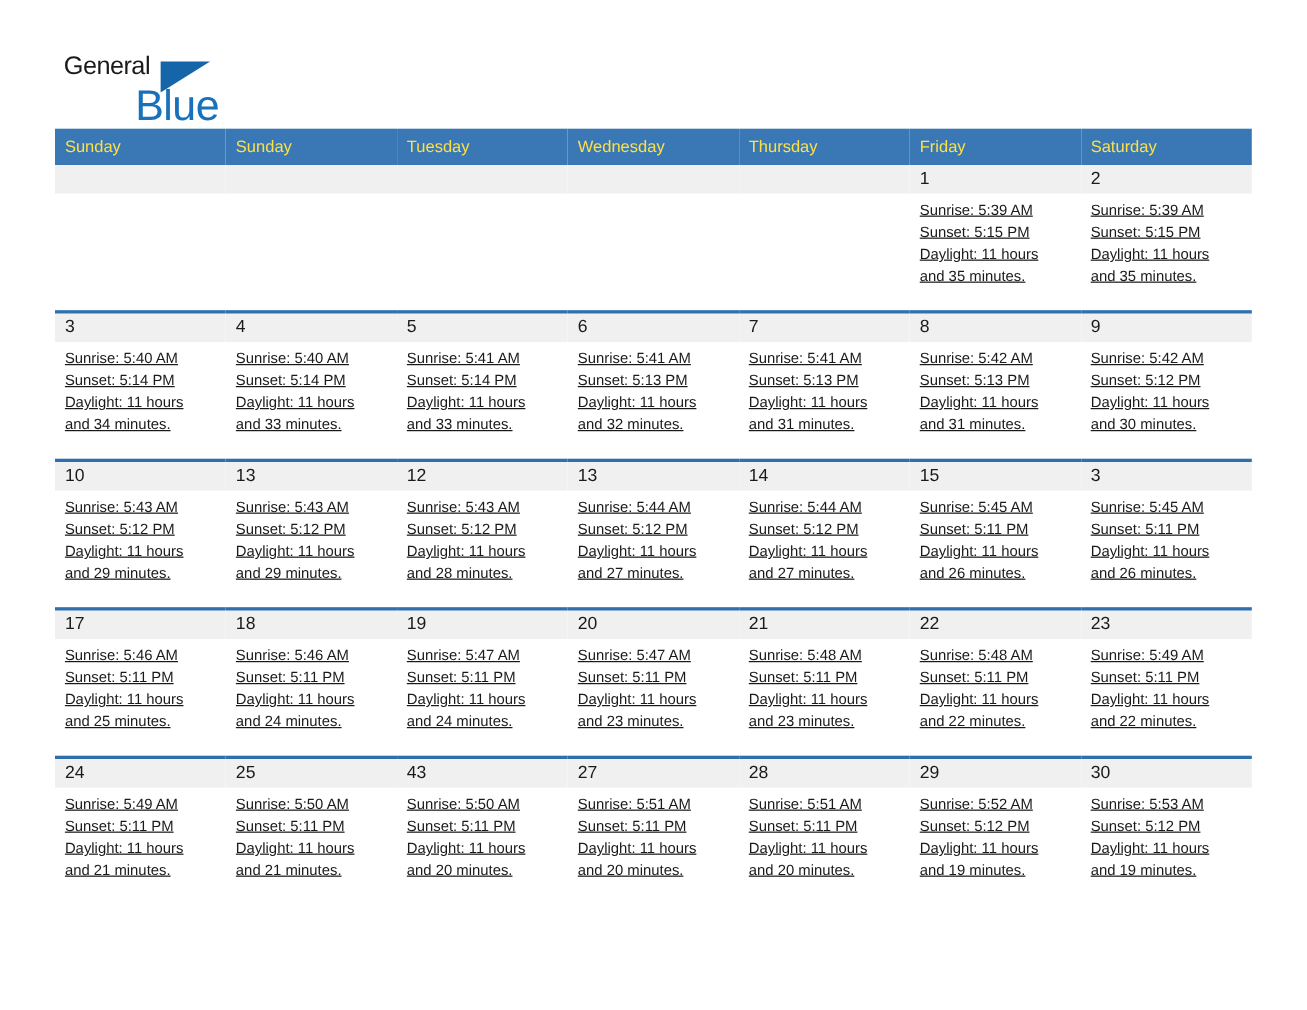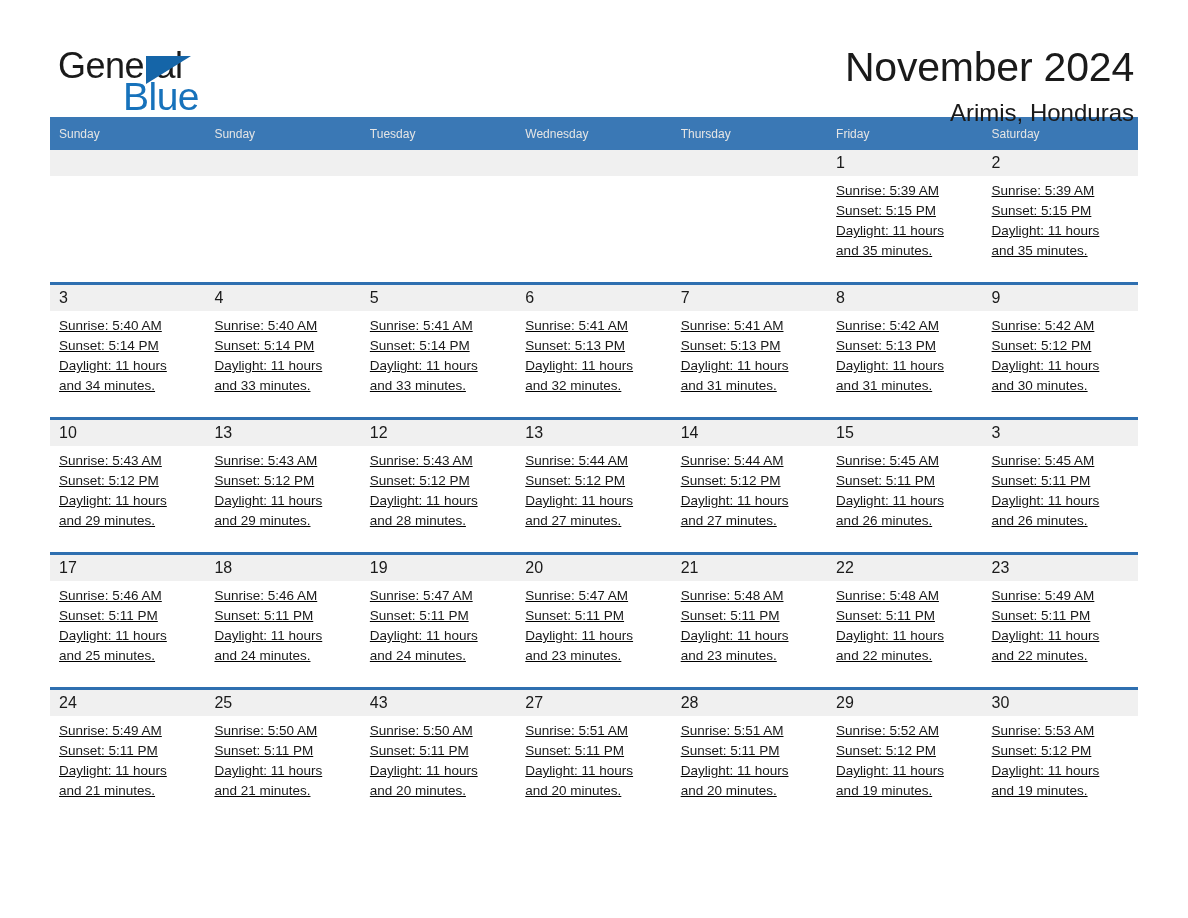--- a/index.html
+++ b/index.html
@@ -35,21 +35,21 @@
     position: relative;
     width: 160px;
     height: 70px;
     line-height: 1;
     user-select: none;
   }
   .brand-general {
     position: absolute;
     left: 8px;
     top: 2px;
-    font-size: 36px;
+    font-size: 23px;
     letter-spacing: -0.5px;
     color: #1a1a1a;
     font-family: "Liberation Sans", sans-serif;
   }
   .brand-triangle {
     position: absolute;
     left: 96px;
     top: 10px;
     width: 0;
     height: 0;
@@ -87,22 +87,22 @@
 
   
   .calendar {
     width: 1088px;
     border-collapse: collapse;
     table-layout: fixed;
     margin-top: 13px;
   }
   .calendar th {
     background: #3a78b5;
-    color: #e5e5e5;
-    font-size: 12px;
+    color: #fde047;
+    font-size: 15px;
     font-weight: normal;
     text-align: left;
     padding: 8px 0 8px 9px;
     height: 17px;
     border: none;
   }
   .calendar td {
     vertical-align: top;
     padding: 0;
     border: none;
@@ -147,24 +147,20 @@
 <div class="page">
 
   <div class="masthead">
 
     <div class="brand">
       <span class="brand-general">General</span>
       <span class="brand-triangle"></span>
       <span class="brand-blue">Blue</span>
     </div>
 
-    <div class="titles">
-      <h1 class="cal-title">November 2024</h1>
-      <h2 class="cal-subtitle">Arimis, Honduras</h2>
-    </div>
 
   </div>
 
   <table class="calendar">
     <thead>
       <tr id="weekday-row">
           <th>Sunday</th>
           <th>Sunday</th>
           <th>Tuesday</th>
           <th>Wednesday</th>

